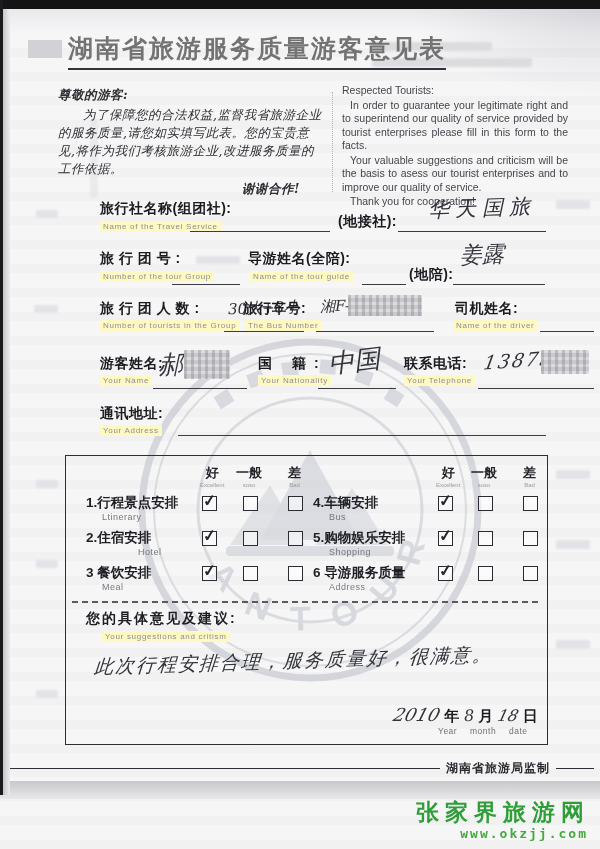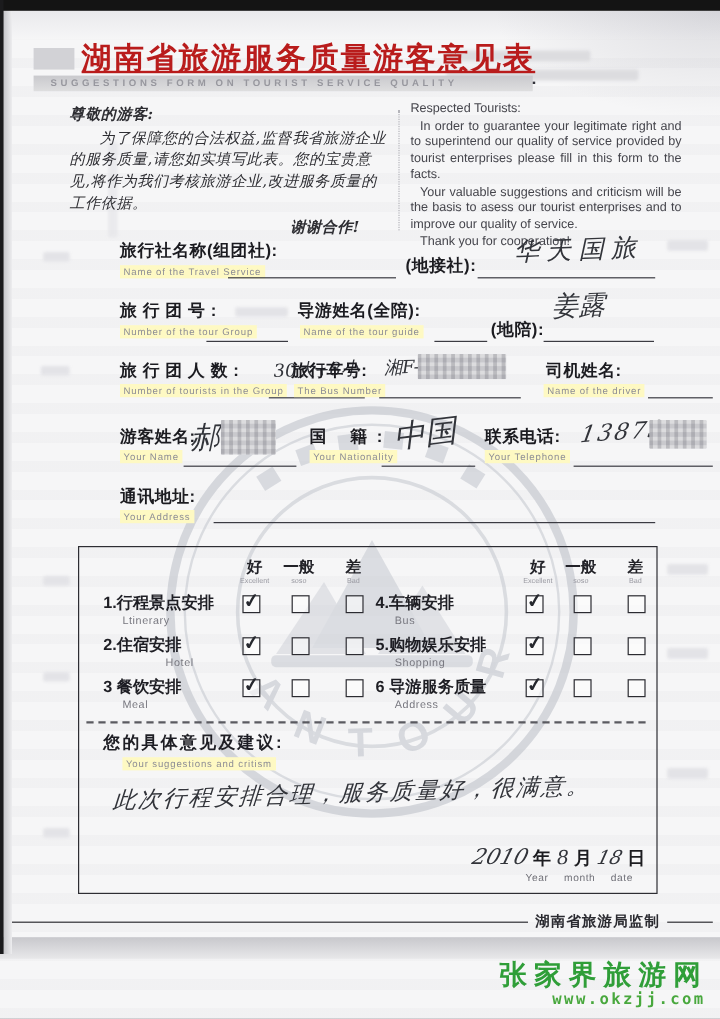--- a/index.html
+++ b/index.html
@@ -8,22 +8,22 @@
   
   #scan::before{content:"";position:absolute;inset:0;z-index:0;pointer-events:none;
     background:repeating-linear-gradient(180deg, rgba(110,110,125,.035) 0 9px, rgba(0,0,0,0) 9px 24px);}
   .abs{position:absolute;}
   .topbar{left:0;top:0;width:600px;height:9px;background:#141414;z-index:4;}
   .leftedge{left:0;top:0;width:3px;height:795px;background:#1b1b1d;z-index:4;}
   .leftshade{left:3px;top:0;width:7px;height:795px;background:linear-gradient(90deg,#c6c6ca,#ededef);z-index:3;}
   .topshade{left:0;top:9px;width:600px;height:24px;background:linear-gradient(180deg,#e9e9ec,#f6f6f7);z-index:1;}
   .cornershade{right:0;top:9px;width:190px;height:90px;z-index:1;
     background:radial-gradient(ellipse at 100% 0%, rgba(160,160,170,.28), rgba(0,0,0,0) 70%);}
-  .pagetitle{left:68px;top:32px;font-size:25px;font-weight:bold;color:#b91c1c;letter-spacing:2px;
-    border-bottom:2px solid #33333a;padding-bottom:3px;white-space:nowrap;z-index:2;text-decoration:underline;}
+  .pagetitle{left:68px;top:32px;font-size:25px;font-weight:bold;color:#737373;letter-spacing:2px;
+    border-bottom:2px solid #33333a;padding-bottom:3px;white-space:nowrap;z-index:2;}
   .logoblock{left:28px;top:40px;width:34px;height:18px;background:#d2d2d6;filter:blur(.5px);z-index:2;}
   .subtitlebar{left:28px;top:63px;width:402px;height:13px;z-index:2;
     background:linear-gradient(180deg,#c9c9cd,#dededf);color:#97979e;font-size:8px;font-weight:bold;
     letter-spacing:3px;line-height:13px;padding-left:14px;white-space:nowrap;overflow:hidden;filter:blur(.4px);}
   .bleedbar{background:#dcdcdf;filter:blur(1.2px);border-radius:2px;z-index:1;}
   .smudge{background:#e3e3e7;filter:blur(1.2px);border-radius:2px;z-index:1;}
 
   .introcn{left:58px;top:86px;width:268px;z-index:2;color:#2e2e33;
     font-family:"DejaVu Serif",serif;font-style:italic;font-size:12.5px;line-height:18px;letter-spacing:.5px;}
   .introcn .sal{font-weight:bold;}
@@ -78,21 +78,20 @@
 <div id="scan">
 
   <div class="abs topbar"></div>
   <div class="abs leftedge"></div>
   <div class="abs leftshade"></div>
   <div class="abs topshade"></div>
   <div class="abs cornershade"></div>
 
   <div class="abs logoblock"></div>
   <div class="abs pagetitle">湖南省旅游服务质量游客意见表</div>
-  <div class="abs subtitlebar">SUGGESTIONS FORM ON TOURIST SERVICE QUALITY</div>
   <div class="abs bleedbar" style="left:372px;top:42px;width:120px;height:9px;"></div>
   <div class="abs bleedbar" style="left:372px;top:58px;width:160px;height:9px;"></div>
 
   <div class="abs introcn">
     <div class="sal">尊敬的游客:</div>
     <div class="body">为了保障您的合法权益,监督我省旅游企业的服务质量,请您如实填写此表。您的宝贵意见,将作为我们考核旅游企业,改进服务质量的工作依据。</div>
     <div class="close">谢谢合作!</div>
   </div>
   <div class="abs introdiv"></div>
   <div class="abs introen">

